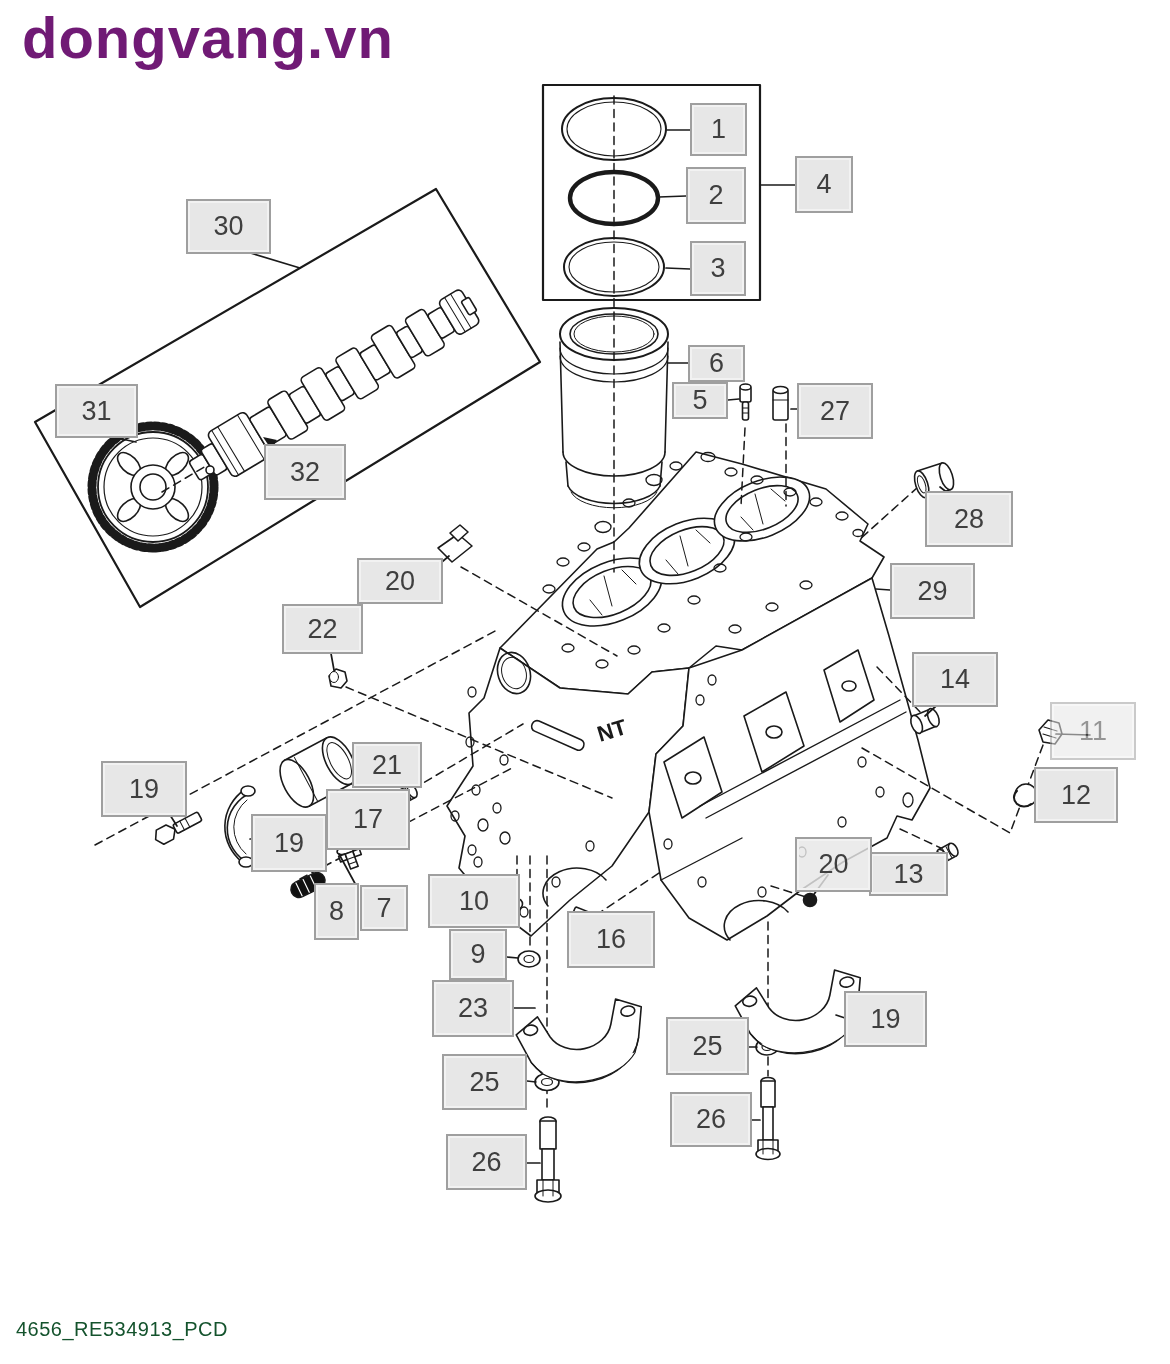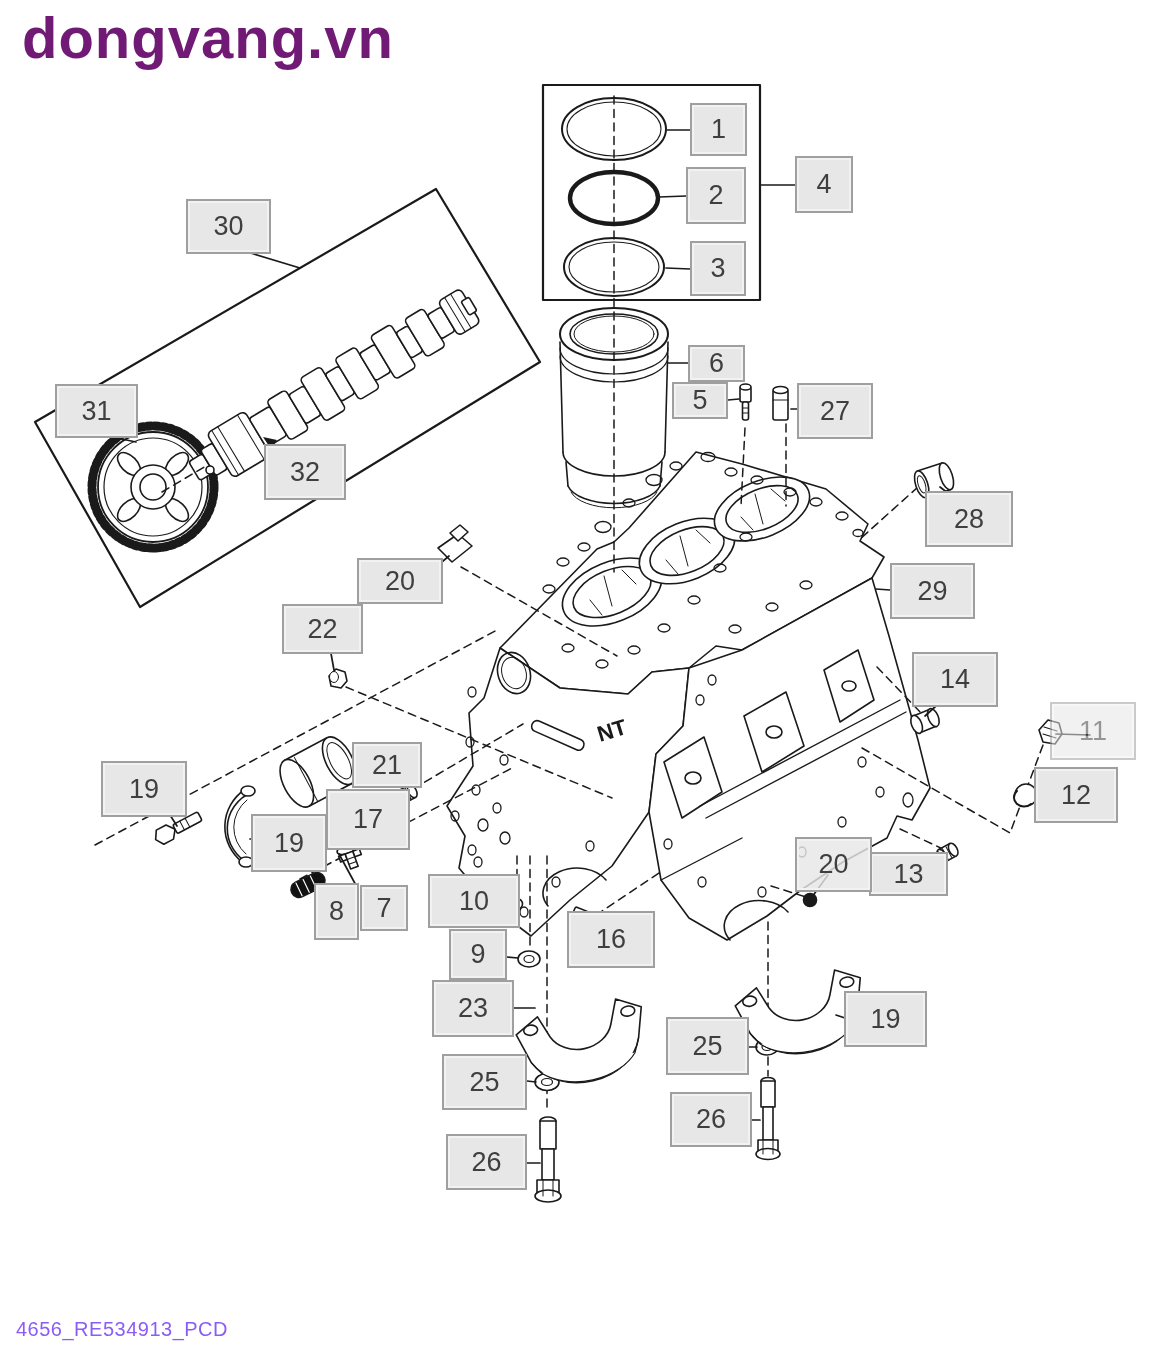--- a/index.html
+++ b/index.html
@@ -11,21 +11,21 @@
     overflow:hidden;
   }
   #diagram-svg{position:absolute;left:0;top:0;}
   .watermark{
     position:absolute;left:22px;top:4px;
     font-size:58px;font-weight:600;letter-spacing:1px;
     color:#701a75;
   }
   .footer-code{
     position:absolute;left:16px;top:1318px;
-    font-size:20px;color:#8b5cf6;letter-spacing:0.5px;
+    font-size:20px;color:#14532d;letter-spacing:0.5px;
   }
   .part-label{
     position:absolute;
     background:#e7e7e7;
     border:2px solid #9f9f9f;
     box-sizing:border-box;
     display:flex;align-items:center;justify-content:center;
     font-size:27px;color:#3f3f3f;
     box-shadow:inset 0 0 0 2px #f2f2f2;
   }

